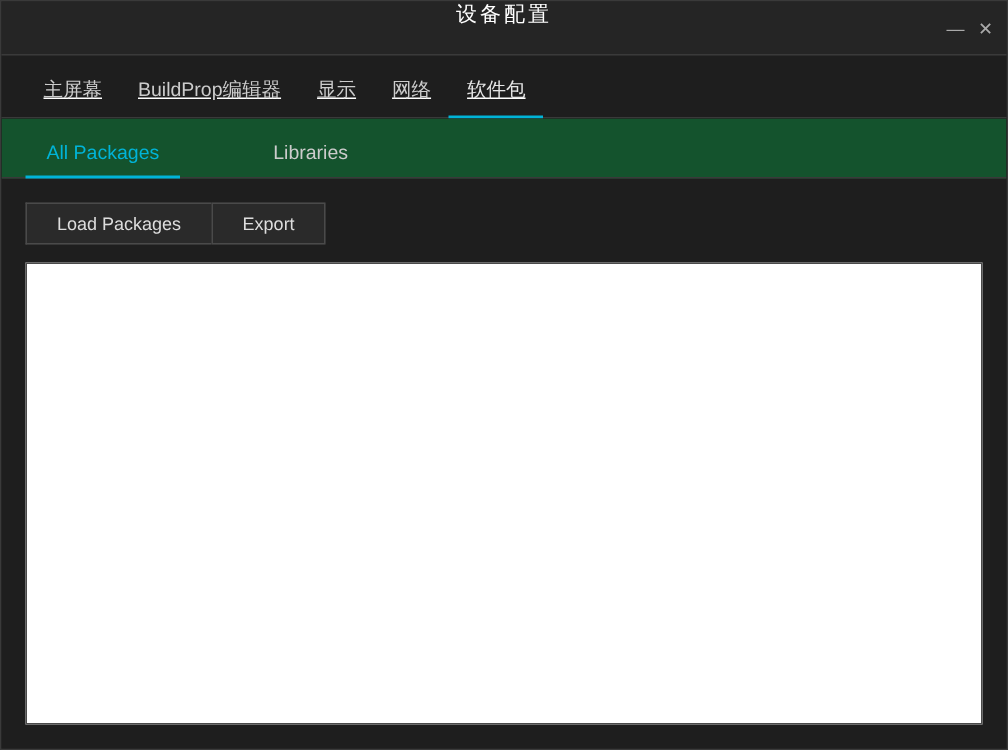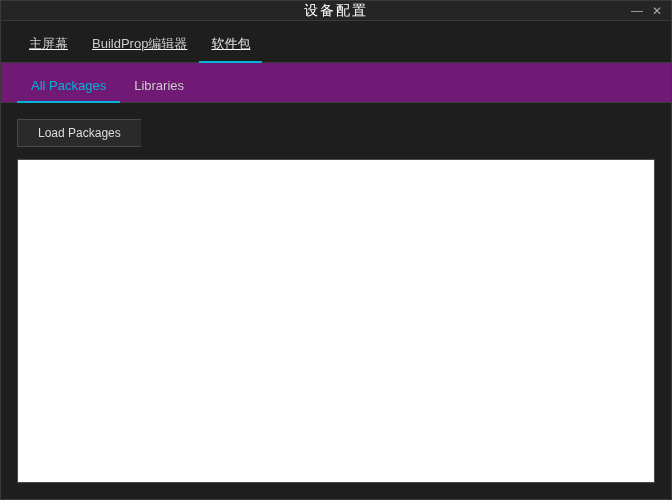--- a/index.html
+++ b/index.html
@@ -20,24 +20,23 @@
     .window {
       width: 672px;
       height: 500px;
       background: #1e1e1e;
       border: 1px solid #3a3a3a;
       display: flex;
       flex-direction: column;
     }
 
     .title-bar {
-      height: 20px;
+      height: 36px;
       background: #252525;
       display: flex;
-      align-items: center;
       justify-content: center;
       position: relative;
       border-bottom: 1px solid #3a3a3a;
       flex-shrink: 0;
     }
 
     .title-bar-text {
       font-size: 14px;
       color: #ffffff;
       letter-spacing: 2px;
@@ -96,26 +95,27 @@
     .content-area {
       flex: 1;
       display: flex;
       flex-direction: column;
       background: #1e1e1e;
       overflow: hidden;
     }
 
     .tab-bar {
       height: 40px;
-      background: #701a75;
+      background: #14532d;
       display: flex;
       align-items: flex-end;
       padding: 0 16px;
       border-bottom: 1px solid #3a3a3a;
       flex-shrink: 0;
+      gap: 48px;
     }
 
     .tab-item {
       padding: 8px 14px;
       font-size: 13px;
       color: #cccccc;
       cursor: pointer;
       border-bottom: 2px solid transparent;
       margin-bottom: -1px;
     }
@@ -170,34 +170,37 @@
     <span class="title-bar-text">设备配置</span>
     <div class="window-controls">
       <button class="window-btn">—</button>
       <button class="window-btn">✕</button>
     </div>
   </div>
 
   <div class="nav-bar">
     <div class="nav-item">主屏幕</div>
     <div class="nav-item">BuildProp编辑器</div>
+    <div class="nav-item">显示</div>
+    <div class="nav-item">网络</div>
     <div class="nav-item active">软件包</div>
   </div>
 
   <div class="content-area">
 
     <div class="tab-bar">
       <div class="tab-item active">All Packages</div>
       <div class="tab-item">Libraries</div>
     </div>
 
     <div class="main-content">
 
       <div class="toolbar">
         <button class="tool-btn">Load Packages</button>
+        <button class="tool-btn">Export</button>
       </div>
 
       <div class="list-area"></div>
 
     </div>
   </div>
 
 </div>
 
 </body></html>

